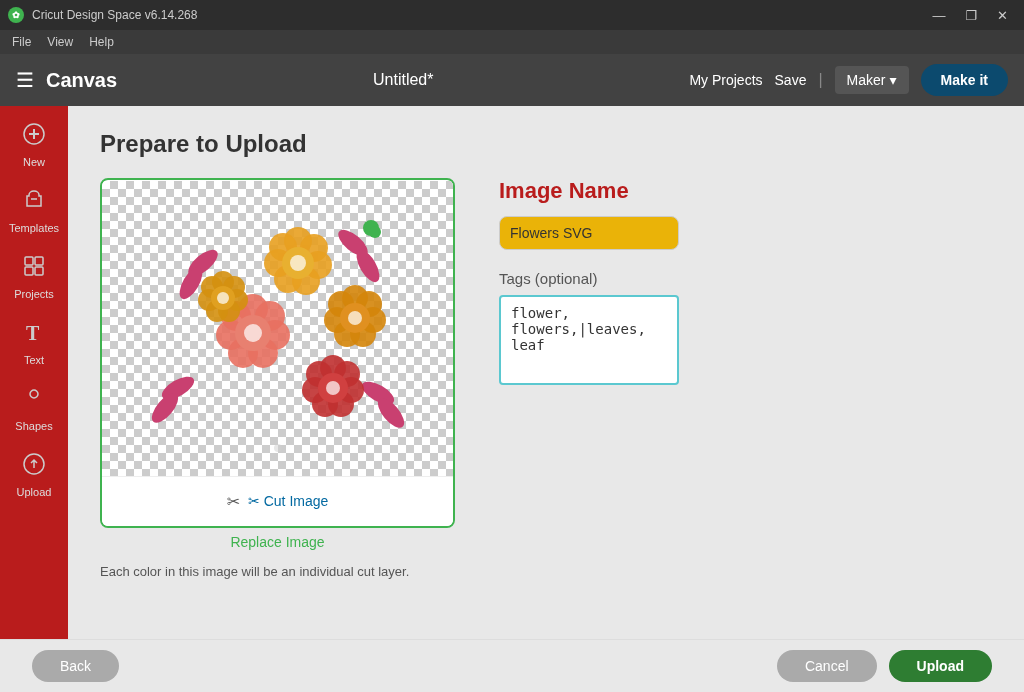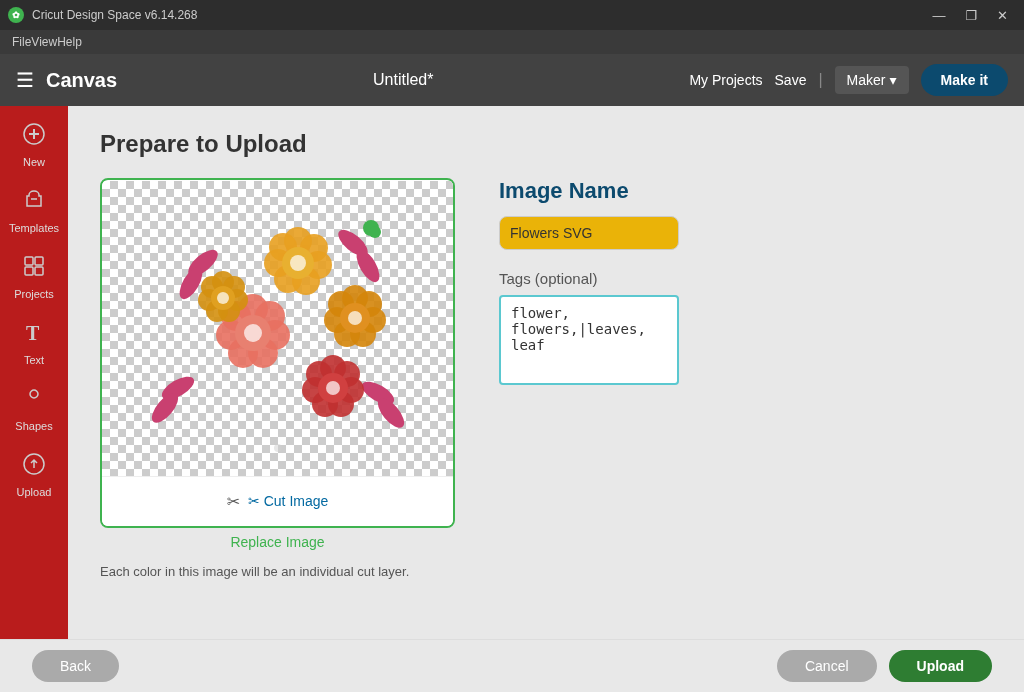--- a/index.html
+++ b/index.html
@@ -6,21 +6,21 @@
     body { font-family: 'Segoe UI', Arial, sans-serif; background: #f0f0f0; width: 1024px; height: 692px; overflow: hidden; display: flex; flex-direction: column; }
 
     
     .title-bar { background: #2d2d2d; color: #ccc; display: flex; align-items: center; justify-content: space-between; padding: 0 8px; height: 30px; font-size: 12px; }
     .title-bar-left { display: flex; align-items: center; gap: 8px; }
     .title-bar-logo { width: 16px; height: 16px; background: #3fb34f; border-radius: 50%; display: flex; align-items: center; justify-content: center; font-size: 9px; color: white; font-weight: bold; }
     .title-bar-controls { display: flex; gap: 4px; }
     .title-bar-controls span { cursor: pointer; padding: 2px 8px; font-size: 13px; color: #ccc; }
 
     
-    .menu-bar { background: #3a3a3a; color: #ccc; display: flex; align-items: center; padding: 0 12px; height: 24px; font-size: 12px; }
+    .menu-bar { background: #3a3a3a; color: #ccc; display: flex; align-items: center; gap: 16px; padding: 0 12px; height: 24px; font-size: 12px; }
     .menu-bar span { cursor: pointer; }
 
     
     .top-nav { background: #424242; height: 52px; display: flex; align-items: center; justify-content: space-between; padding: 0 16px; }
     .top-nav-left { display: flex; align-items: center; gap: 12px; }
     .hamburger { color: white; font-size: 20px; cursor: pointer; }
     .canvas-title { color: white; font-size: 20px; font-weight: 600; }
     .top-nav-center { color: white; font-size: 16px; font-weight: 500; }
     .top-nav-right { display: flex; align-items: center; gap: 12px; }
     .nav-link { color: white; font-size: 14px; cursor: pointer; text-decoration: none; }
@@ -44,21 +44,21 @@
     .upload-area { display: flex; gap: 24px; }
     .image-container { position: relative; border: 2px solid #3fb34f; border-radius: 8px; width: 355px; height: 350px; overflow: hidden; background: white; display: flex; flex-direction: column; align-items: center; justify-content: center; cursor: pointer; }
     .checkerboard { width: 100%; height: 295px; background-image: linear-gradient(45deg, #ccc 25%, transparent 25%), linear-gradient(-45deg, #ccc 25%, transparent 25%), linear-gradient(45deg, transparent 75%, #ccc 75%), linear-gradient(-45deg, transparent 75%, #ccc 75%); background-size: 16px 16px; background-position: 0 0, 0 8px, 8px -8px, -8px 0px; background-color: white; position: relative; display: flex; align-items: center; justify-content: center; }
 
     .cut-image-bar { width: 100%; height: 50px; background: white; border-top: 1px solid #eee; display: flex; align-items: center; justify-content: center; gap: 8px; color: #555; font-size: 14px; }
     .replace-link { color: #3fb34f; font-size: 14px; cursor: pointer; text-decoration: none; margin-top: 8px; }
     .image-description { margin-top: 12px; font-size: 13px; color: #555; max-width: 355px; line-height: 1.5; }
 
     
     .panel-section { margin-bottom: 20px; }
-    .panel-label { font-size: 22px; font-weight: 600; color: #0c4a6e; margin-bottom: 12px; }
+    .panel-label { font-size: 22px; font-weight: 600; color: #b91c1c; margin-bottom: 12px; }
     .panel-input { width: 100%; border: 1px solid #ccc; border-radius: 8px; padding: 8px 10px; font-size: 14px; color: #333; background: #eab308; }
     .panel-sublabel { font-size: 15px; color: #555; margin-bottom: 8px; }
     .panel-textarea { width: 100%; border: 2px solid #5bc8d0; border-radius: 4px; padding: 8px 10px; font-size: 14px; color: #333; background: white; resize: none; height: 90px; }
 
     
     .bottom-bar { background: #e8e8e8; border-top: 1px solid #ddd; padding: 10px 32px; display: flex; align-items: center; justify-content: space-between; }
     .back-btn { background: #aaa; color: white; border: none; padding: 8px 28px; border-radius: 20px; font-size: 14px; cursor: pointer; }
     .bottom-right { display: flex; gap: 12px; }
     .cancel-btn { background: #aaa; color: white; border: none; padding: 8px 28px; border-radius: 20px; font-size: 14px; cursor: pointer; text-align: right; }
     .upload-btn { background: #2e7d32; color: white; border: none; padding: 8px 28px; border-radius: 20px; font-size: 14px; font-weight: 600; cursor: pointer; }

